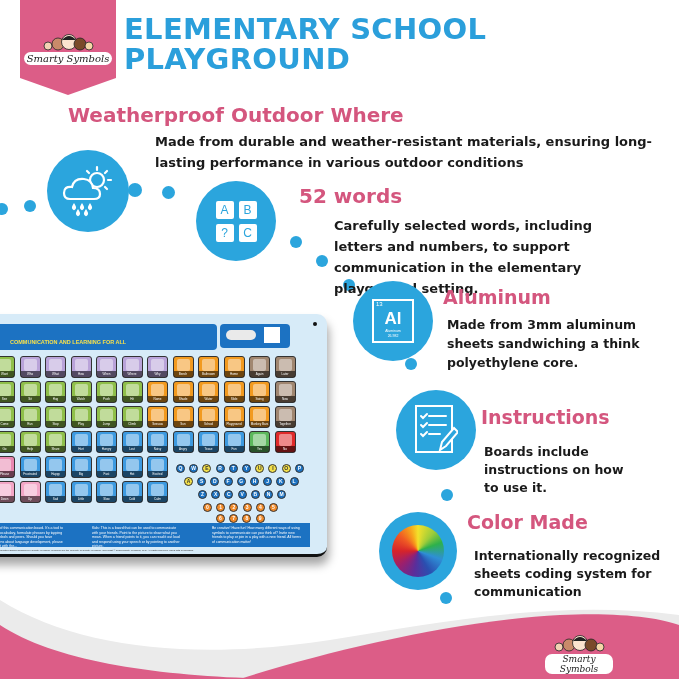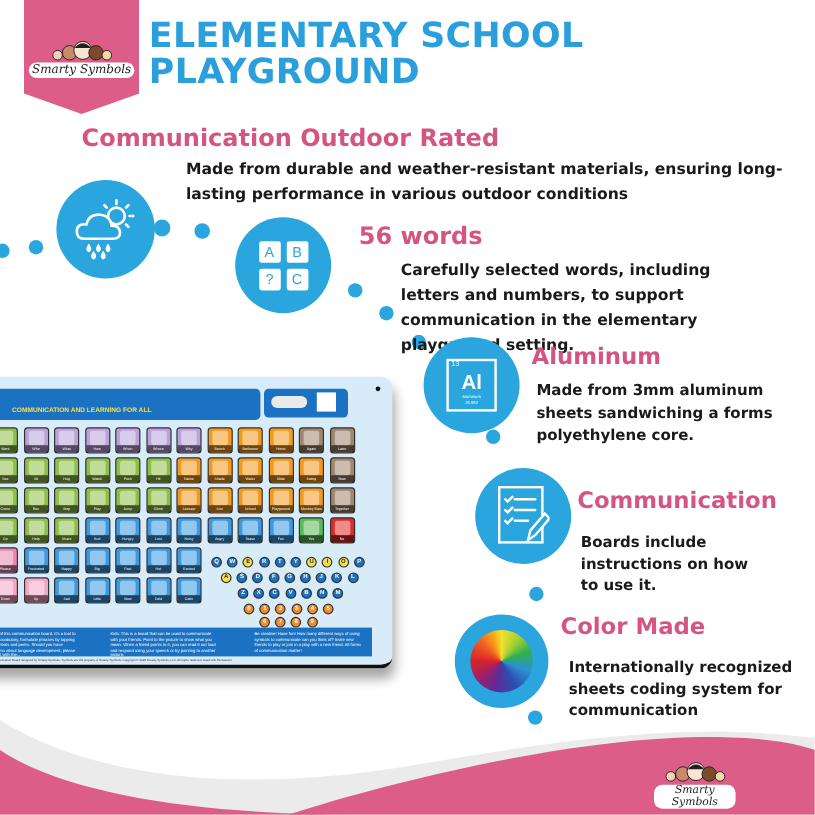--- a/index.html
+++ b/index.html
@@ -113,60 +113,60 @@
         <line x1="27" y1="8" x2="29" y2="10"></line>
       <path d="M10 36 Q4 36 4 30 Q4 23 12 24 Q14 15 24 16 Q32 17 33 25 Q40 25 40 31 Q40 36 34 36 Z" fill="#2ba5dd"></path>
       <path d="M14 42 q-2 3 0 4 q2 -1 0 -4z"></path>
         <path d="M22 42 q-2 3 0 4 q2 -1 0 -4z"></path>
         <path d="M30 42 q-2 3 0 4 q2 -1 0 -4z"></path>
       <path d="M18 48 q-2 3 0 4 q2 -1 0 -4z"></path>
         <path d="M26 48 q-2 3 0 4 q2 -1 0 -4z"></path>
     </g>
   </svg>
 </div>
-<div class="feature-heading" style="left:68px;top:103px;font-size:20px;">Communication Outdoor Rated</div>
+<div class="feature-heading" style="left:68px;top:103px;font-size:20px;">Weatherproof Outdoor Where</div>
 <div class="feature-desc" style="left:155px;top:131px;width:500px;">Made from durable and weather-resistant materials, ensuring long-lasting performance in various outdoor conditions</div>
 
 <div class="icon-circle" style="left:196px;top:181px;width:80px;height:80px;">
   <div style="display:grid;grid-template-columns:18px 18px;gap:5px;">
     <div style="width:18px;height:18px;background:#fff;color:#2ba5dd;font-size:12px;text-align:center;line-height:18px;border-radius:2px;">A</div>
     <div style="width:18px;height:18px;background:#fff;color:#2ba5dd;font-size:12px;text-align:center;line-height:18px;border-radius:2px;">B</div>
     <div style="width:18px;height:18px;background:#fff;color:#2ba5dd;font-size:12px;text-align:center;line-height:18px;border-radius:2px;">?</div>
     <div style="width:18px;height:18px;background:#fff;color:#2ba5dd;font-size:12px;text-align:center;line-height:18px;border-radius:2px;">C</div>
   </div>
 </div>
-<div class="feature-heading" style="left:299px;top:184px;font-size:20px;">56 words</div>
+<div class="feature-heading" style="left:299px;top:184px;font-size:20px;">52 words</div>
 <div class="feature-desc" style="left:334px;top:215px;width:300px;">Carefully selected words, including letters and numbers, to support communication in the elementary playground setting.</div>
 
 <div class="icon-circle" style="left:353px;top:281px;width:80px;height:80px;">
   <div style="position:relative;width:42px;height:44px;border:2px solid #fff;color:#fff;">
     <div style="position:absolute;left:2px;top:0;font-size:6px;">13</div>
     <div style="position:absolute;left:0;width:100%;top:8px;text-align:center;font-size:17px;font-weight:bold;">Al</div>
     <div style="position:absolute;left:0;width:100%;top:28px;text-align:center;font-size:3.5px;">Aluminum</div>
     <div style="position:absolute;left:0;width:100%;top:33px;text-align:center;font-size:3.5px;">26.982</div>
   </div>
 </div>
 <div class="feature-heading" style="left:443px;top:286px;font-size:19px;">Aluminum</div>
-<div class="feature-desc" style="left:447px;top:315px;width:200px;font-size:12.5px;line-height:19px;">Made from 3mm aluminum sheets sandwiching a forms polyethylene core.</div>
+<div class="feature-desc" style="left:447px;top:315px;width:200px;font-size:12.5px;line-height:19px;">Made from 3mm aluminum sheets sandwiching a think polyethylene core.</div>
 
 <div class="icon-circle" style="left:396px;top:390px;width:80px;height:80px;">
   <svg width="44" height="52" viewBox="0 0 44 52">
     <rect x="2" y="2" width="36" height="46" fill="none" stroke="#fff" stroke-width="2"></rect>
     <g stroke="#fff" stroke-width="2" fill="none" stroke-linecap="round">
       <path d="M7 12 l2 2 l4 -4"></path>
         <line x1="15" y1="12" x2="32" y2="12"></line>
       <path d="M7 21 l2 2 l4 -4"></path>
         <line x1="15" y1="21" x2="32" y2="21"></line>
       <path d="M7 30 l2 2 l4 -4"></path>
         <line x1="15" y1="30" x2="26" y2="30"></line>
       <path d="M26 46 l2 -8 l12 -14 l4 4 l-12 14 z" fill="#2ba5dd"></path>
     </g>
   </svg>
 </div>
-<div class="feature-heading" style="left:481px;top:406px;font-size:19px;">Communication</div>
+<div class="feature-heading" style="left:481px;top:406px;font-size:19px;">Instructions</div>
 <div class="feature-desc" style="left:484px;top:443px;width:150px;font-size:12.5px;line-height:18px;">Boards include instructions on how to use it.</div>
 
 <div class="icon-circle" style="left:379px;top:512px;width:78px;height:78px;">
   <div style="width:52px;height:52px;border-radius:50%;background:conic-gradient(#f3e12a 0deg,#9ccc3a 40deg,#2db14b 70deg,#2e8fd6 110deg,#2a4fb0 150deg,#5a2e9b 190deg,#9a1f6e 230deg,#d6232a 270deg,#ef5a24 310deg,#f7a21b 340deg,#f3e12a 360deg);"></div>
 </div>
 <div class="feature-heading" style="left:467px;top:511px;font-size:19px;">Color Made</div>
 <div class="feature-desc" style="left:474px;top:547px;width:190px;font-size:12.5px;line-height:18px;">Internationally recognized sheets coding system for communication</div>
 
 <div class="board">
   <div class="board-hole"></div>

